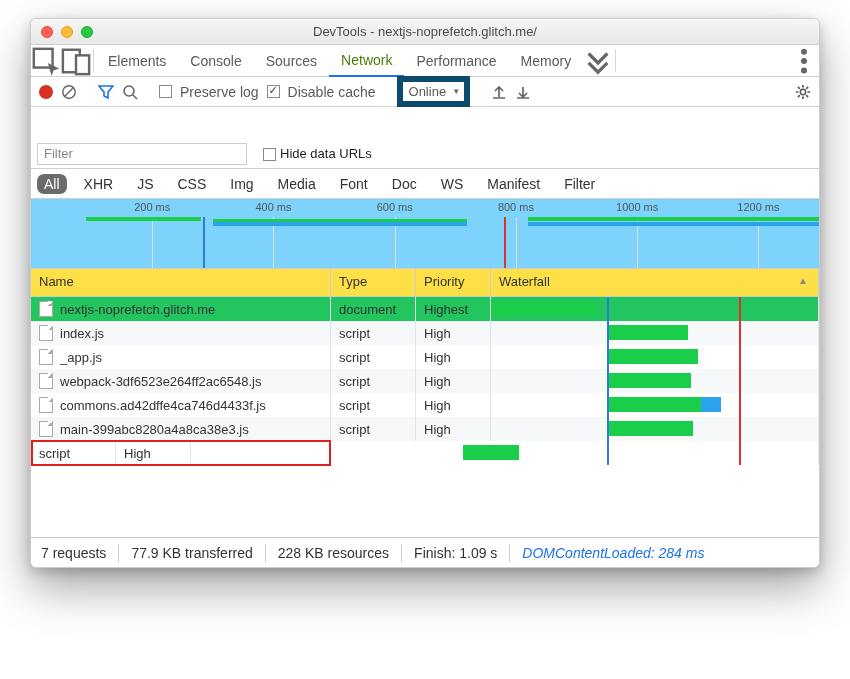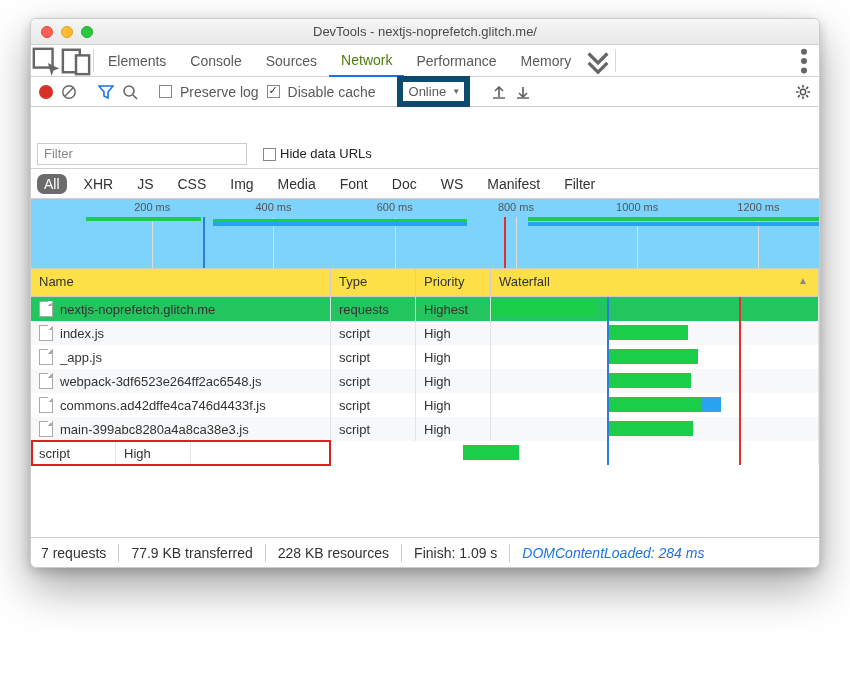--- a/index.html
+++ b/index.html
@@ -280,21 +280,21 @@
     <div class="th col-prio">Priority</div>
     <div class="th col-wf">Waterfall</div>
   </div>
 
   <div class="tbody" id="tbody">
       <div class="tr sel">
         <div class="td col-name">
           <span class="file-ico"></span>
           <span>nextjs-noprefetch.glitch.me</span>
         </div>
-        <div class="td col-type">requests</div>
+        <div class="td col-type">document</div>
         <div class="td col-prio">Highest</div>
         <div class="td col-wf">
           <div class="wf-bar" style="left: 0px; width: 104.96px; background: rgb(27, 206, 74);"></div>
         </div>
       </div>
       <div class="tr">
         <div class="td col-name">
           <span class="file-ico"></span>
           <span>index.js</span>
         </div>

